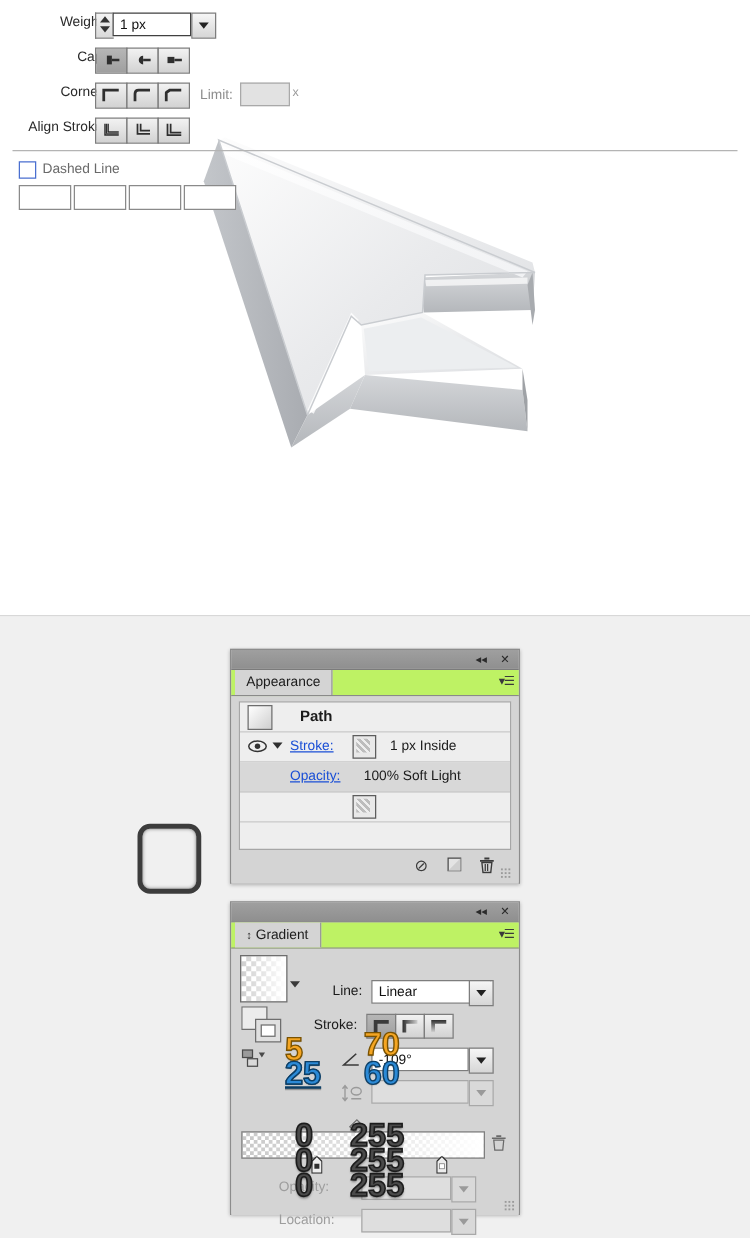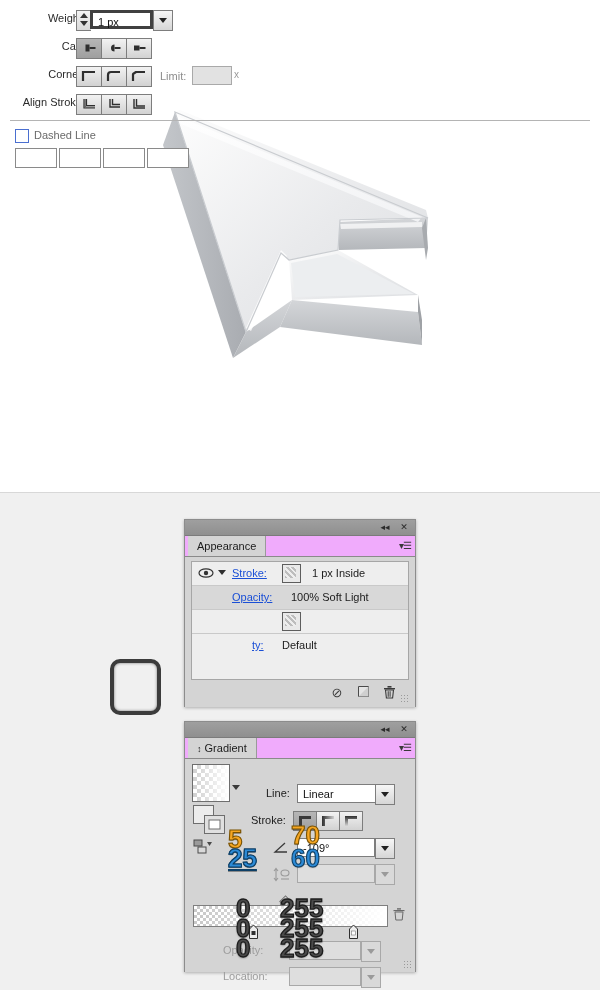--- a/index.html
+++ b/index.html
@@ -16,21 +16,21 @@
   #cursor-art{position:absolute;left:150px;top:100px;width:300px;height:280px;}
   #cursor-art svg{display:block;}
 
   
   .panel{position:absolute;background:#d4d4d4;border:1px solid #8c8c8c;
          box-shadow:0 1px 3px rgba(0,0,0,.28);}
   .panel-titlebar{height:15px;background:linear-gradient(#9f9f9f,#8f8f8f);
          border-bottom:1px solid #7b7b7b;position:relative;}
   .tb-btn{position:absolute;top:0;height:15px;width:16px;color:#2b2b2b;
          font-size:9px;line-height:15px;text-align:center;}
-  .panel-tabrow{height:20px;background:#f0abfc;position:relative;
+  .panel-tabrow{height:20px;background:#bef264;position:relative;
          border-bottom:1px solid #8a8a8a;}
   .panel-tab{position:absolute;left:3px;top:0;height:20px;padding:0 9px;
          background:#d4d4d4;color:#1b1b1b;font-size:11px;line-height:20px;
          border-right:1px solid #9a9a9a;white-space:nowrap;}
   .panel-menu{position:absolute;right:4px;top:3px;font-size:10px;color:#3a3a3a;
          line-height:13px;letter-spacing:-1px;}
   .panel-body{background:#d4d4d4;position:relative;}
 
   
   #appearance-panel{left:184px;top:519px;width:230px;height:186px;}
@@ -59,21 +59,21 @@
            background:radial-gradient(#9a9a9a 35%,transparent 36%) 0 0/3px 3px;}
 
   
   #stroke-panel{left:27px;top:601px;width:237px;height:160px;
                 background:#d4d4d4;border:1px solid #9a9a9a;
                 box-shadow:1px 2px 5px rgba(0,0,0,.25);}
   .sp-row{position:absolute;left:0;width:237px;height:23px;}
   .sp-label{position:absolute;right:0;top:4px;font-size:11px;color:#2a2a2a;
             text-align:right;}
   .sp-field{position:absolute;height:19px;background:#ffffff;
-            border:3px solid #404040;font-size:11px;color:#111;
+            border:1px solid #404040;font-size:11px;color:#111;
             line-height:19px;padding-left:5px;box-sizing:border-box;}
   .sp-spin{position:absolute;width:14px;height:19px;border:1px solid #7d7d7d;
            border-right:none;background:linear-gradient(#f4f4f4,#d9d9d9);}
   .sp-spin b{display:block;width:0;height:0;margin:2px auto 0;
            border-left:4px solid transparent;border-right:4px solid transparent;}
   .sp-spin b.up{border-bottom:5px solid #333;}
   .sp-spin b.dn{border-top:5px solid #333;margin-top:3px;}
   .sp-drop{position:absolute;width:18px;height:19px;border:1px solid #7d7d7d;
            background:linear-gradient(#f6f6f6,#d6d6d6);}
   .sp-drop i{display:block;width:0;height:0;margin:7px auto 0;
@@ -196,20 +196,24 @@
     <span class="tb-btn" style="right:22px;">◂◂</span>
     <span class="tb-btn" style="right:3px;">✕</span>
   </div>
   <div class="panel-tabrow">
     <span class="panel-tab">Appearance</span>
     <span class="panel-menu">▾☰</span>
   </div>
   <div class="panel-body" style="height:150px;">
     <div class="ap-list" style="height:117px;">
 
+      <div class="ap-row">
+        <span class="ap-swatch" style="left:6px;"></span>
+        <span class="ap-txt ap-bold" style="left:48px;top:4px;">Path</span>
+      </div>
 
       <div class="ap-row">
         <span class="ap-eye">
           <svg width="16" height="14" viewBox="0 0 16 14">
               <ellipse cx="8" cy="7" rx="7" ry="4.2" fill="none" stroke="#333" stroke-width="1.2"></ellipse>
               <circle cx="8" cy="7" r="2.2" fill="#333"></circle>
             </svg>
         </span>
         <span class="ap-tri"></span>
         <span class="ap-link" style="left:40px;top:5px;">Stroke:</span>
@@ -223,24 +227,20 @@
         <span class="ap-link" style="left:40px;top:5px;">Opacity:</span>
         <span class="ap-txt" style="left:99px;top:5px;">100% Soft Light</span>
       </div>
 
       <div class="ap-row">
         <span class="ap-minibox" style="left:90px;">
             <i></i>
           </span>
       </div>
 
-      <div class="ap-row" style="border-bottom:none;">
-        <span class="ap-link" style="left:60px;top:5px;">ty:</span>
-        <span class="ap-txt" style="left:90px;top:5px;">Default</span>
-      </div>
     </div>
 
     <div class="ap-toolbar">
       <span class="ap-tool" style="left:138px;">⊘</span>
       <span class="ap-tool" style="left:164px;">
         <svg width="13" height="13" viewBox="0 0 13 13">
             <path d="M1.5 1.5h10v10h-10z" fill="#e4e4e4" stroke="#4a4a4a" stroke-width="1"></path>
             <path d="M1.5 8.5 L8.5 1.5" fill="none" stroke="#4a4a4a" stroke-width="0"></path>
             <path d="M1.5 11.5 L11.5 1.5 L11.5 11.5 Z" fill="#cfcfcf"></path>
           </svg>

